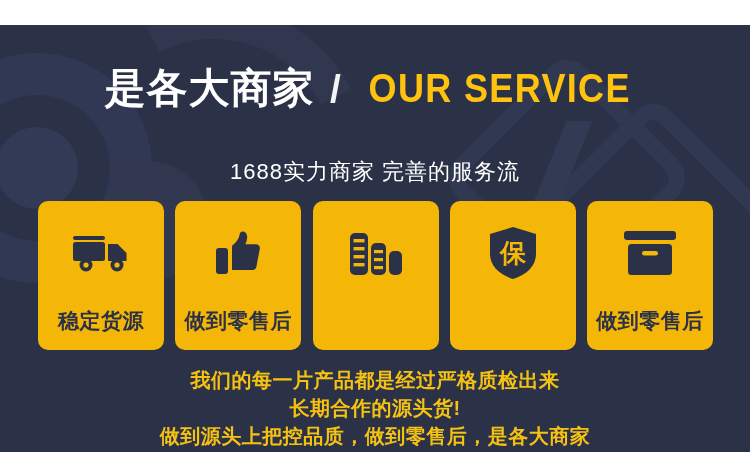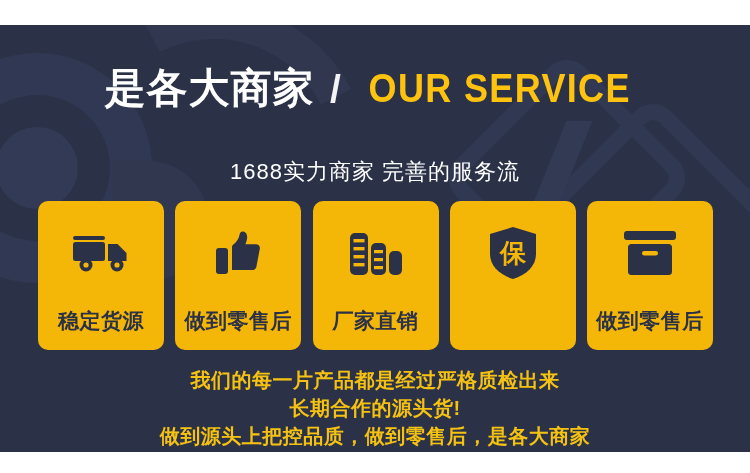--- a/index.html
+++ b/index.html
@@ -272,21 +272,20 @@
             <rect x="40" y="20" width="13" height="24" rx="5" fill="#2b3248"></rect>
             <rect x="4.5" y="8" width="11" height="3.4" fill="#f5b707"></rect>
             <rect x="4.5" y="16" width="11" height="3.4" fill="#f5b707"></rect>
             <rect x="4.5" y="24" width="11" height="3.4" fill="#f5b707"></rect>
             <rect x="4.5" y="32" width="11" height="3.4" fill="#f5b707"></rect>
             <rect x="25" y="19" width="9" height="3.2" fill="#f5b707"></rect>
             <rect x="25" y="27" width="9" height="3.2" fill="#f5b707"></rect>
             <rect x="25" y="35" width="9" height="3.2" fill="#f5b707"></rect>
           </svg>
         </span>
-        <span class="card-label">厂家直销</span>
       </div>
 
       <div class="card">
         <span class="card-icon">
           <svg width="50" height="54" viewBox="0 0 50 54">
             <path d="M25 1 48 8v20c0 12-9.6 20.8-23 25C11.6 48.8 2 40 2 28V8z" fill="#2b3248"></path>
             <text x="25" y="36" text-anchor="middle" font-family="Liberation Sans, sans-serif" font-size="26" font-weight="bold" fill="#f5b707">保</text>
           </svg>
         </span>
       </div>

